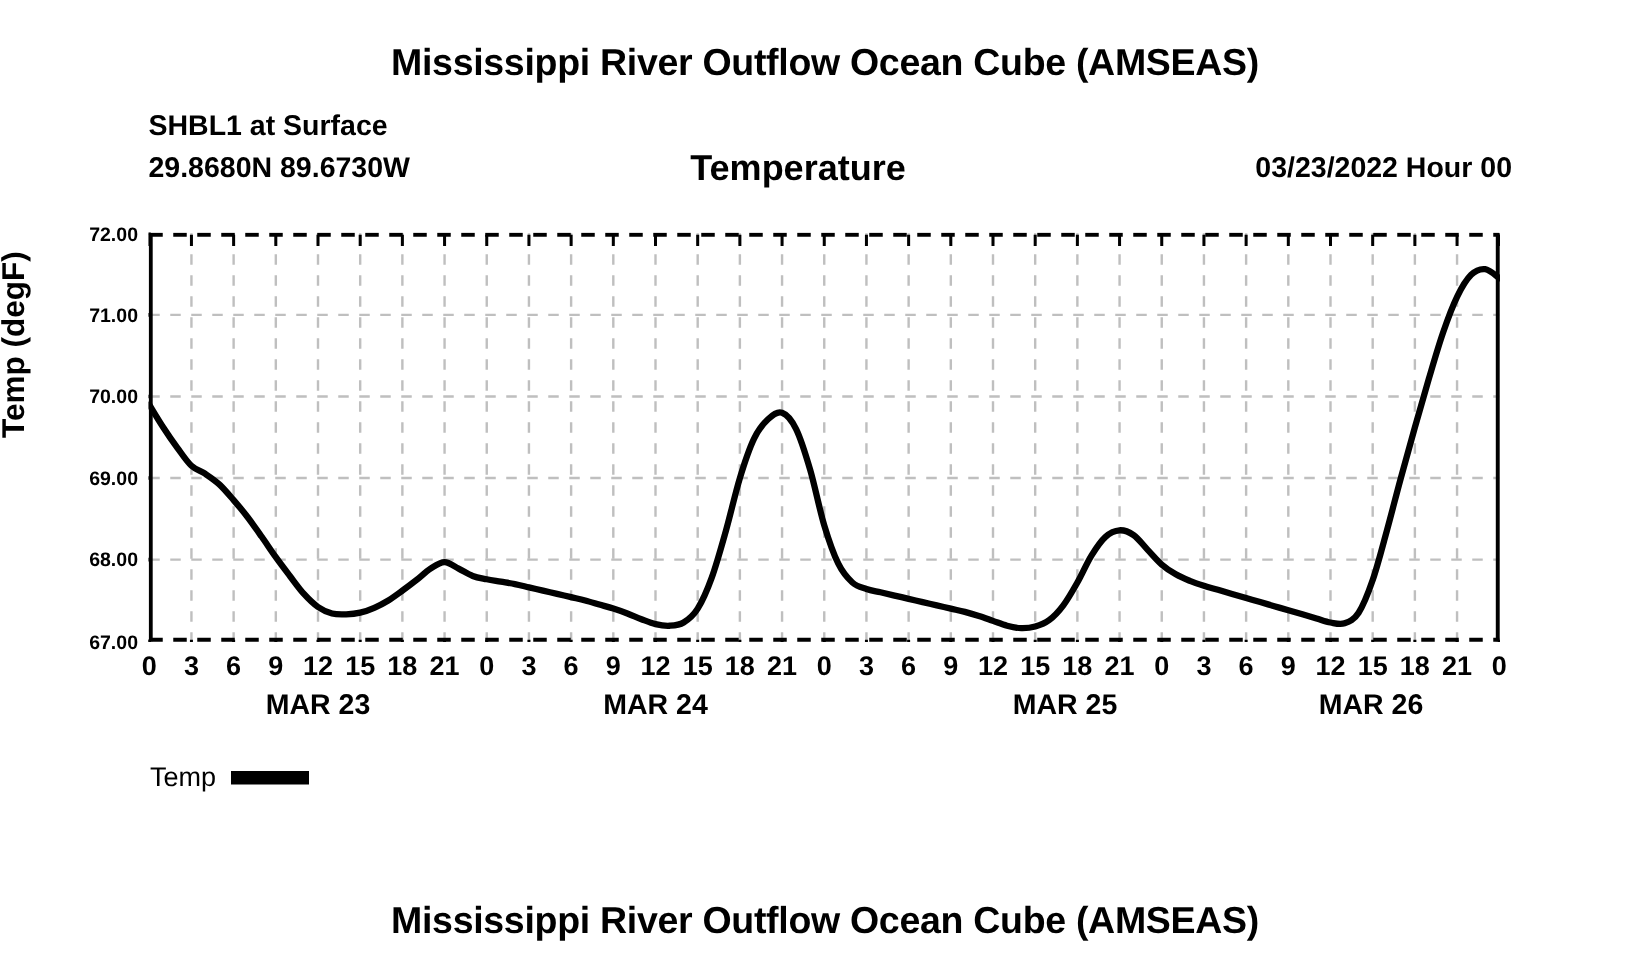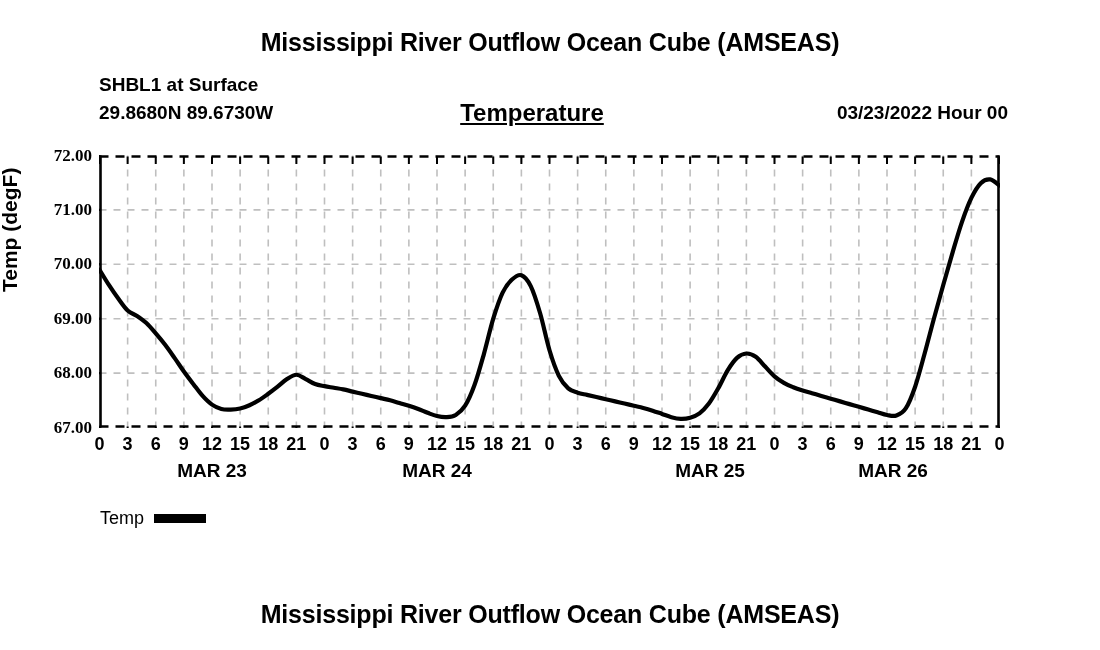--- a/index.html
+++ b/index.html
@@ -54,21 +54,20 @@
     font-weight: bold;
   }
   .hdr-variable {
     position: absolute;
     left: 0;
     top: 99px;
     width: 1064px;
     text-align: center;
     font-size: 24px;
     font-weight: bold;
-    text-decoration: underline;
   }
   .hdr-datetime {
     position: absolute;
     right: 92px;
     top: 102px;
     font-size: 19px;
     font-weight: bold;
   }
 
   
@@ -85,25 +84,24 @@
     top: 0;
     display: block;
   }
 
   
   .ytick {
     position: absolute;
     right: 1008px;
     width: 90px;
     text-align: right;
-    font-size: 17px;
+    font-size: 13px;
     font-weight: bold;
     transform: translateY(-50%);
     white-space: nowrap;
-    font-family: Liberation Serif, serif;
   }
   .ylabel {
     position: absolute;
     left: -2px;
     top: 292px;
     font-size: 21px;
     font-weight: bold;
     transform-origin: 0 0;
     transform: rotate(-90deg);
     white-space: nowrap;
@@ -334,21 +332,21 @@
       <div class="xtick" style="left: 887px;">12</div>
       <div class="xtick" style="left: 915.125px;">15</div>
       <div class="xtick" style="left: 943.25px;">18</div>
       <div class="xtick" style="left: 971.375px;">21</div>
       <div class="xtick" style="left: 999.5px;">0</div>
     </div>
   <div id="daylabel-layer">
       <div class="daylabel" style="left: 212px;">MAR 23</div>
       <div class="daylabel" style="left: 437px;">MAR 24</div>
       <div class="daylabel" style="left: 662px; margin-left: 48px;">MAR 25</div>
-      <div class="daylabel" style="left: 893px;">MAR 26</div>
+      <div class="daylabel" style="left: 914px;">MAR 26</div>
     </div>
 
   <div class="legend">
     <span class="legend-label">Temp</span>
     <span class="legend-swatch" id="legend-swatch-0" style="background: rgb(0, 0, 0);"></span>
   </div>
 
   <div class="footer-main">Mississippi River Outflow Ocean Cube (AMSEAS)</div>
 
 </div>

